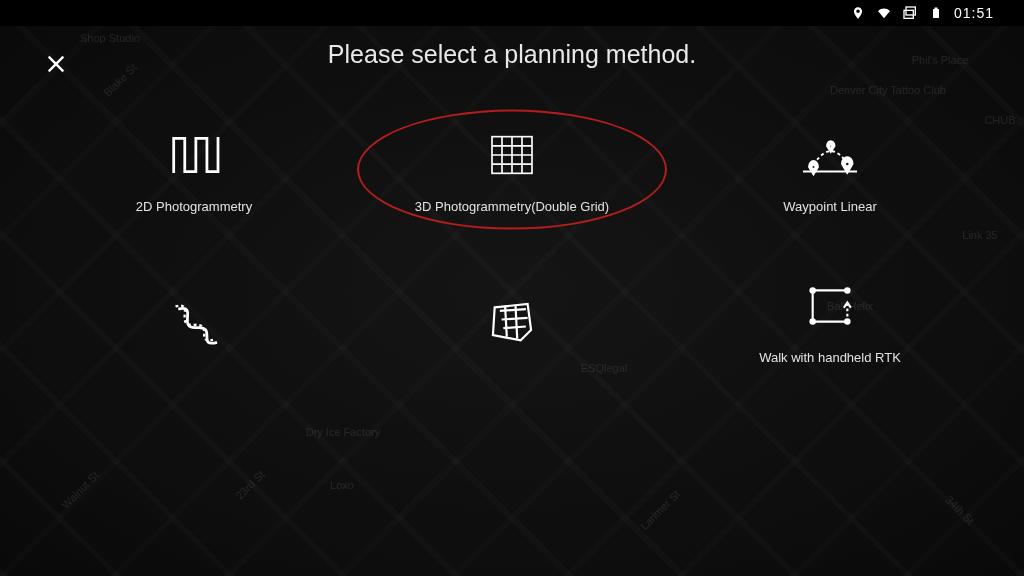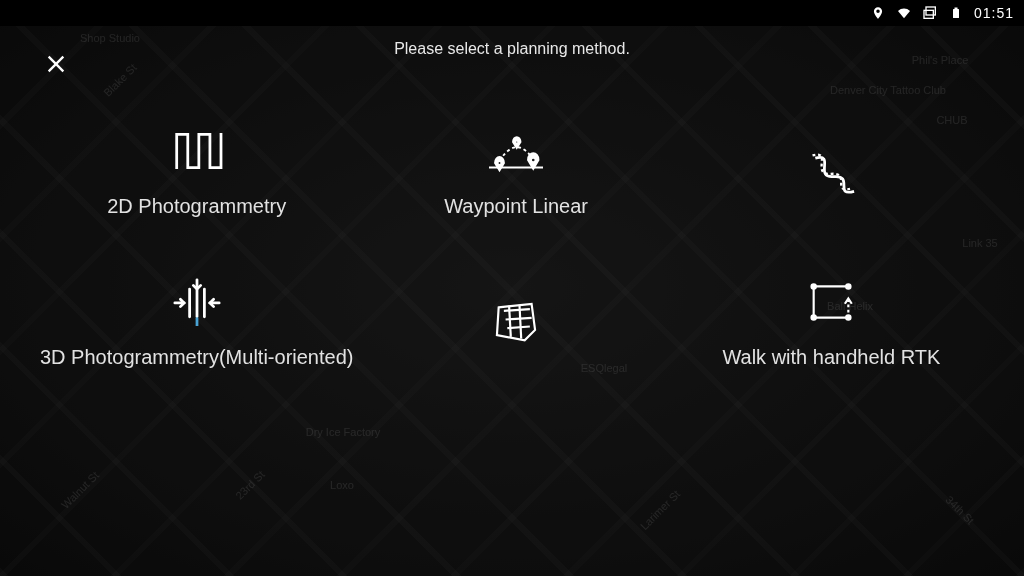--- a/index.html
+++ b/index.html
@@ -16,74 +16,74 @@
     filter: brightness(0.85);
   }
   .map-label {
     position: absolute; color: rgba(255,255,255,0.22); font-size: 11px;
     transform-origin: center; pointer-events: none; white-space: nowrap;
   }
 
   .status-bar {
     position: absolute; top: 0; left: 0; right: 0; height: 26px;
     background: #000; display: flex; align-items: center; justify-content: flex-end;
-    padding: 0 10px; gap: 10px; color: #fff; font-size: 14px;
+    padding: 0 30px; gap: 10px; color: #fff; font-size: 14px;
     font-weight: 500; letter-spacing: 1px;
   }
   .status-bar .icn { width: 16px; height: 16px; display: inline-flex; align-items: center; justify-content: center; }
 
   .overlay {
     position: absolute; top: 26px; left: 0; right: 0; bottom: 0;
     background: rgba(10,10,10,0.55);
   }
 
   .close-btn {
     position: absolute; top: 50px; left: 42px; width: 28px; height: 28px;
     display: flex; align-items: center; justify-content: center;
     color: #fff; cursor: pointer;
   }
   .close-btn svg { stroke: #fff; stroke-width: 2.5; }
 
   .title {
     position: absolute; top: 40px; left: 0; right: 0;
-    text-align: center; color: #e8e8e8; font-size: 16px; font-weight: 400;
+    text-align: center; color: #e8e8e8; font-size: 25px; font-weight: 400;
   }
 
   .grid {
     position: absolute; top: 100px; left: 40px; right: 40px; bottom: 30px;
     display: grid; grid-template-columns: repeat(3, 1fr);
     grid-template-rows: repeat(3, 1fr);
     column-gap: 10px; row-gap: 8px;
   }
   .cell {
     display: flex; flex-direction: column; align-items: center; justify-content: center;
     gap: 18px; cursor: pointer; color: #e8e8e8;
     position: relative;
   }
   .cell .icon { width: 60px; height: 52px; display: flex; align-items: center; justify-content: center; }
-  .cell .label { font-size: 20px; font-weight: 400; text-align: center; color: #e2e2e2; white-space: nowrap; }
+  .cell .label { font-size: 13px; font-weight: 400; text-align: center; color: #e2e2e2; white-space: nowrap; }
 
   .highlight-ellipse {
     position: absolute; border: 2px solid #b31d1d; border-radius: 50%;
     width: 310px; height: 120px; left: 50%; top: 50%;
     transform: translate(-50%, -52%);
     pointer-events: none;
   }
 </style>
 </head>
 <body>
 
 <div class="map-bg"></div>
 <div id="map-labels">
     <span class="map-label" style="left: 110px; top: 38px; transform: translate(-50%, -50%) rotate(0deg);">Shop Studio</span>
     <span class="map-label" style="left: 120px; top: 80px; transform: translate(-50%, -50%) rotate(-45deg);">Blake St</span>
     <span class="map-label" style="left: 940px; top: 60px; transform: translate(-50%, -50%) rotate(0deg);">Phil's Place</span>
     <span class="map-label" style="left: 888px; top: 90px; transform: translate(-50%, -50%) rotate(0deg);">Denver City Tattoo Club</span>
-    <span class="map-label" style="left: 952px; top: 120px; transform: translate(-50%, -50%) rotate(0deg);">CHUB</span>
-    <span class="map-label" style="left: 980px; top: 243px; transform: translate(-50%, -50%) rotate(0deg);">Link 35</span>
+    <span class="map-label" style="left: 1000px; top: 120px; transform: translate(-50%, -50%) rotate(0deg);">CHUB</span>
+    <span class="map-label" style="left: 980px; top: 235px; transform: translate(-50%, -50%) rotate(0deg);">Link 35</span>
     <span class="map-label" style="left: 850px; top: 296px; transform: translate(-50%, -50%) rotate(0deg); margin-top: 10px;">Ball Helix</span>
     <span class="map-label" style="left: 604px; top: 368px; transform: translate(-50%, -50%) rotate(0deg);">ESQlegal</span>
     <span class="map-label" style="left: 343px; top: 432px; transform: translate(-50%, -50%) rotate(0deg);">Dry Ice Factory</span>
     <span class="map-label" style="left: 342px; top: 485px; transform: translate(-50%, -50%) rotate(0deg);">Loxo</span>
     <span class="map-label" style="left: 250px; top: 485px; transform: translate(-50%, -50%) rotate(-45deg);">23rd St</span>
     <span class="map-label" style="left: 80px; top: 490px; transform: translate(-50%, -50%) rotate(-45deg);">Walnut St</span>
     <span class="map-label" style="left: 660px; top: 510px; transform: translate(-50%, -50%) rotate(-45deg);">Larimer St</span>
     <span class="map-label" style="left: 960px; top: 510px; transform: translate(-50%, -50%) rotate(45deg);">34th St</span>
   </div>
 
@@ -128,20 +128,35 @@
 
   <div class="cell">
     <div class="icon">
       <svg viewBox="0 0 60 52" width="56" height="48" fill="none" stroke="#fff" stroke-width="3" stroke-linecap="square">
         <polyline points="8,44 8,8 20,8 20,44 32,44 32,8 44,8 44,44 56,44 56,8"></polyline>
       </svg>
     </div>
     <div class="label">2D Photogrammetry</div>
   </div>
 
+  <div class="cell">
+    <div class="highlight-ellipse"></div>
+    <div class="icon">
+      <svg viewBox="0 0 60 52" width="50" height="46" fill="none" stroke="#fff" stroke-width="2">
+        <rect x="6" y="4" width="48" height="44"></rect>
+        <line x1="6" y1="15" x2="54" y2="15"></line>
+          <line x1="6" y1="26" x2="54" y2="26"></line>
+          <line x1="6" y1="37" x2="54" y2="37"></line>
+        <line x1="18" y1="4" x2="18" y2="48"></line>
+          <line x1="30" y1="4" x2="30" y2="48"></line>
+          <line x1="42" y1="4" x2="42" y2="48"></line>
+      </svg>
+    </div>
+    <div class="label">3D Photogrammetry(Double Grid)</div>
+  </div>
 
   <div class="cell">
     <div class="icon">
       <svg viewBox="0 0 80 52" width="72" height="48" fill="none" stroke="#fff" stroke-width="2.5">
         <line x1="4" y1="48" x2="76" y2="48"></line>
         <path d="M14 46 Q40 -2 66 42" stroke-dasharray="4 4"></path>
         <g transform="translate(12,30)">
             <path d="M0 12c0-5 3-8 6-8s6 3 6 8c0 0-6 10-6 10s-6-10-6-10z" fill="#fff"></path>
             <circle cx="6" cy="12" r="2.5" fill="#1b1b1b"></circle>
           </g>
@@ -160,37 +175,20 @@
 
   <div class="cell">
     <div class="icon">
       <svg viewBox="0 0 60 52" width="56" height="48" fill="none" stroke="#fff" stroke-width="2.5">
         <path d="M10 8 C32 2, 8 30, 30 28 C52 26, 30 50, 52 44" stroke-dasharray="3 3"></path>
         <path d="M10 8 C32 2, 8 30, 30 28 C52 26, 30 50, 52 44" stroke-width="3" stroke-dasharray="0" transform="translate(3,3)"></path>
       </svg>
     </div>
   </div>
 
-  <div class="cell">
-    <div class="icon">
-      <svg viewBox="0 0 60 52" width="58" height="48" fill="none" stroke="#fff" stroke-width="3" stroke-linecap="round">
-        <line x1="22" y1="12" x2="22" y2="42"></line>
-        <line x1="30" y1="12" x2="30" y2="42"></line>
-        <line x1="38" y1="12" x2="38" y2="42"></line>
-        <line x1="30" y1="2" x2="30" y2="10"></line>
-          <polyline points="26,8 30,12 34,8"></polyline>
-        <line x1="30" y1="44" x2="30" y2="52" stroke="#4aa3d4"></line>
-        <line x1="6" y1="27" x2="16" y2="27"></line>
-          <polyline points="12,23 16,27 12,31"></polyline>
-        <line x1="54" y1="27" x2="44" y2="27"></line>
-          <polyline points="48,23 44,27 48,31"></polyline>
-      </svg>
-    </div>
-    <div class="label">3D Photogrammetry(Multi-oriented)</div>
-  </div>
 
 
   <div class="cell">
     <div class="icon">
       <svg viewBox="0 0 60 52" width="52" height="46" fill="none" stroke="#fff" stroke-width="2.5">
         <polygon points="10,8 48,4 52,34 40,46 8,40"></polygon>
         <line x1="16" y1="12" x2="46" y2="10"></line>
           <line x1="18" y1="22" x2="48" y2="20"></line>
           <line x1="20" y1="32" x2="46" y2="30"></line>
         <line x1="22" y1="6" x2="24" y2="42"></line>

